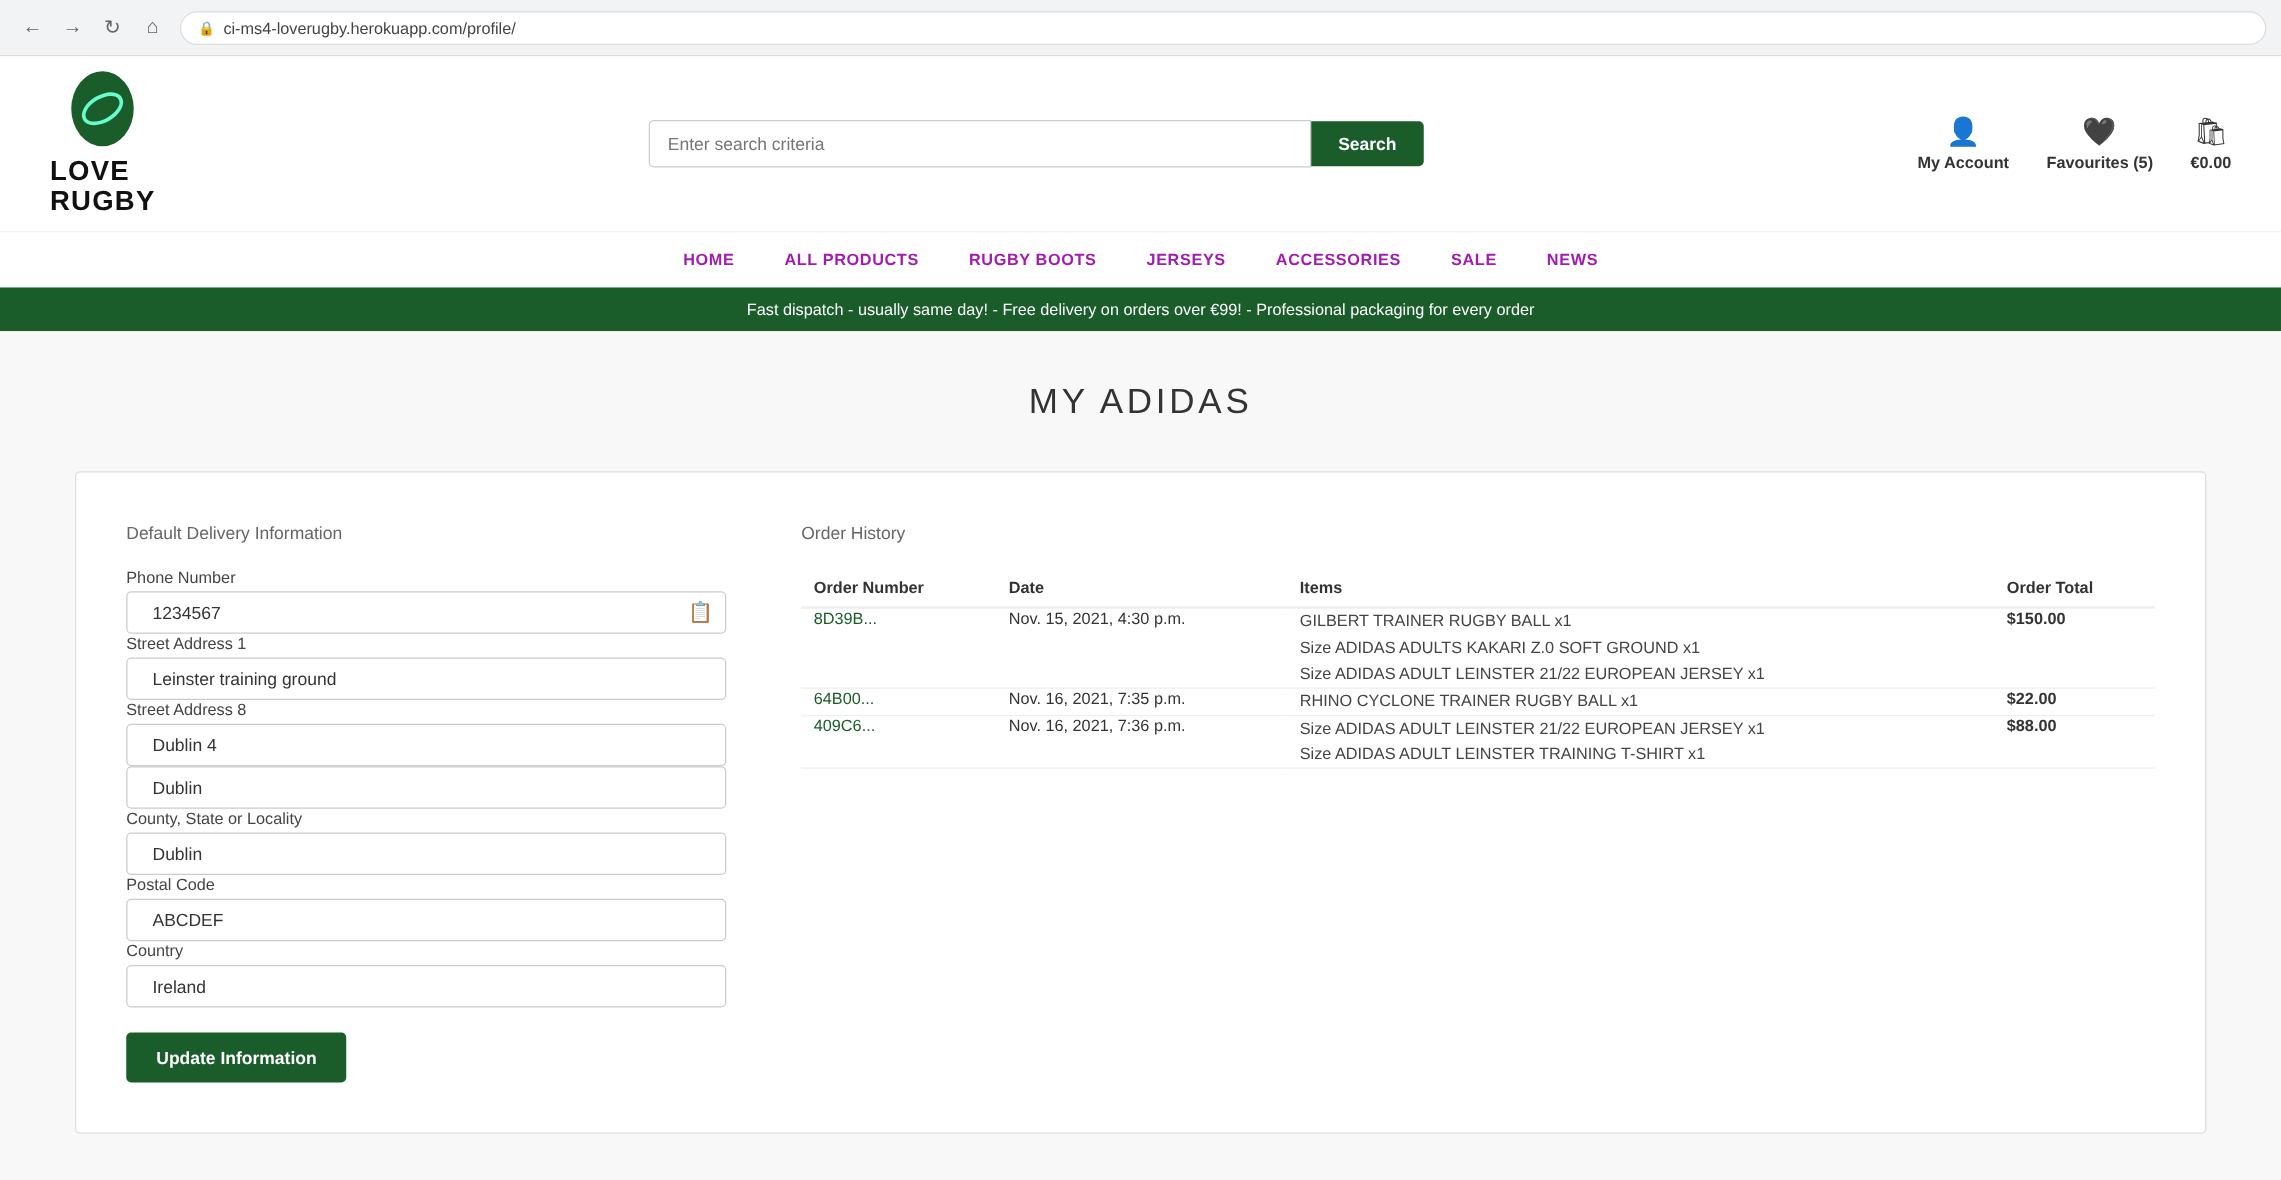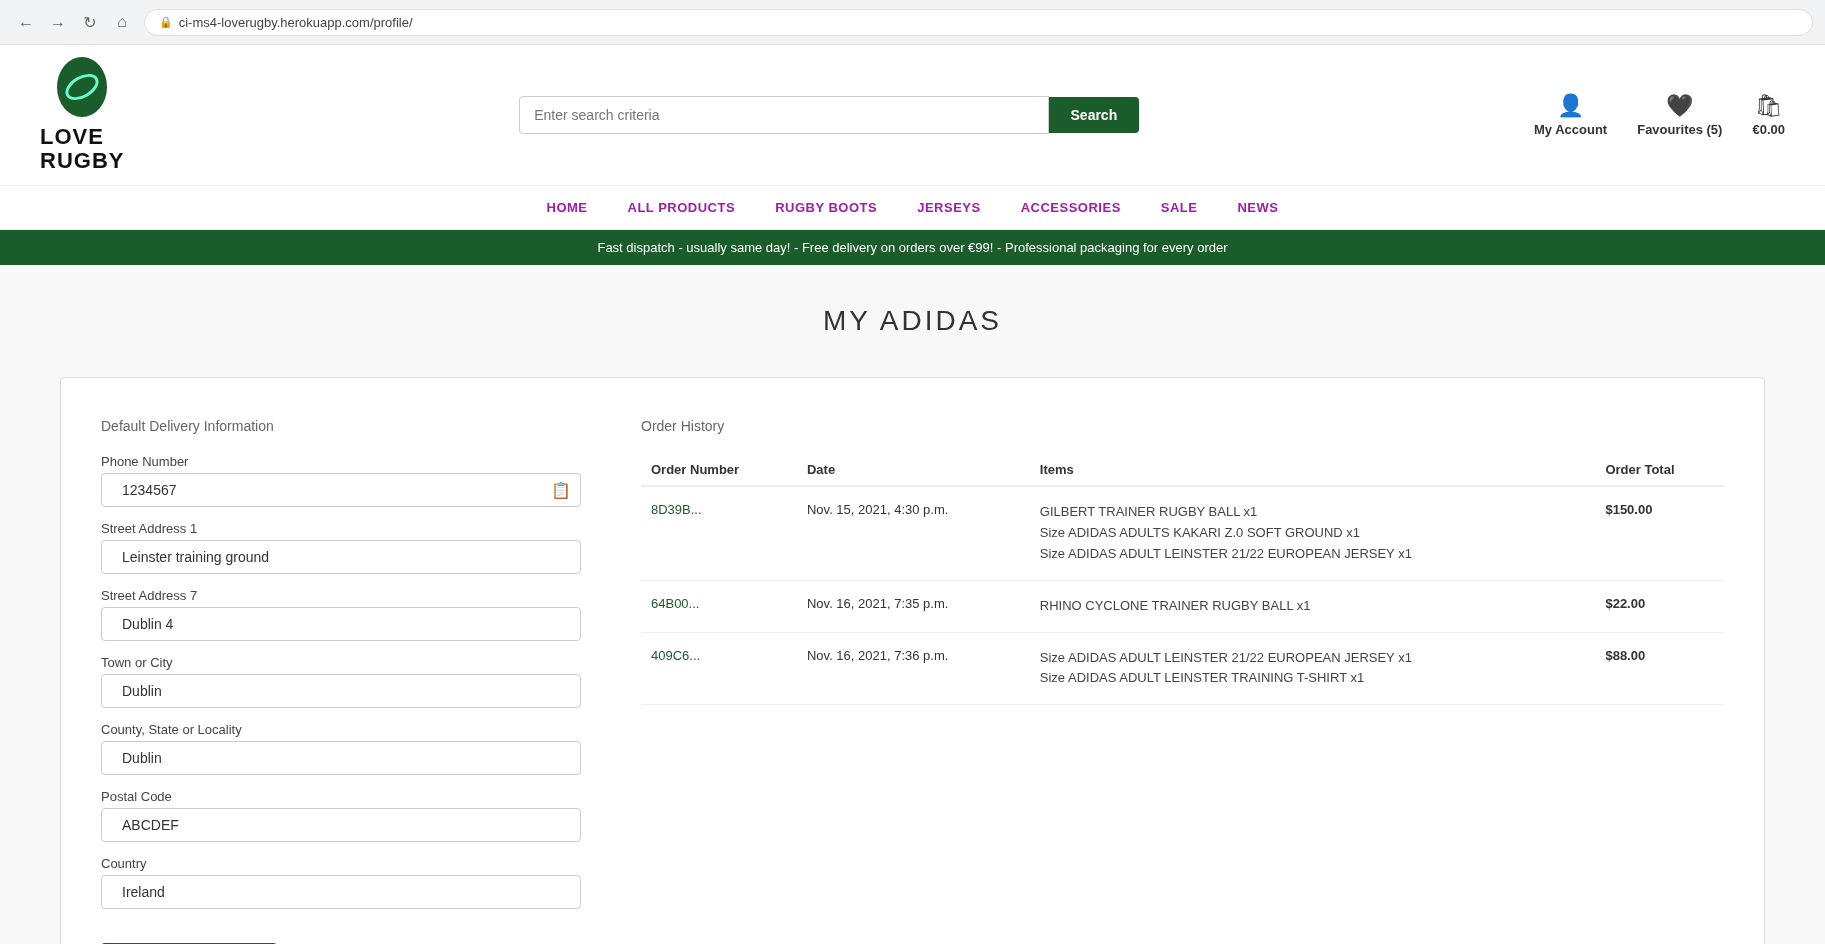--- a/index.html
+++ b/index.html
@@ -100,21 +100,21 @@
     }
     .profile-container {
       background: #fff; border: 1px solid #ddd; border-radius: 4px;
       padding: 40px; display: flex; gap: 60px;
     }
     .delivery-section { flex: 0 0 480px; }
     .order-section { flex: 1; }
 
     .section-title { font-size: 14px; color: #666; margin-bottom: 20px; }
 
-    .form-group { margin-bottom: 14px; }
+    .form-group { }
     .form-label { display: block; font-size: 13px; color: #444; margin-bottom: 4px; }
     .form-input {
       width: 100%; border: 1px solid #ccc; border-radius: 4px;
       padding: 8px 20px; font-size: 14px; color: #333;
       outline: none;
     }
     .phone-input-wrapper { position: relative; }
     .phone-input-wrapper .phone-icon {
       position: absolute; right: 10px; top: 50%; transform: translateY(-50%);
       color: #999; font-size: 16px;
@@ -126,21 +126,21 @@
       border-radius: 4px; cursor: pointer; margin-top: 20px;
     }
 
     
     .order-table { width: 100%; border-collapse: collapse; }
     .order-table th {
       text-align: left; padding: 8px 10px; font-size: 13px; font-weight: 700;
       border-bottom: 2px solid #eee;
     }
     .order-table td {
-      padding: 15px 10px; font-size: 13px; border-bottom: 1px solid #eee;
+      padding: 0 10px; font-size: 13px; border-bottom: 1px solid #eee;
       vertical-align: top;
     }
     .order-link { color: #1a5c2a; text-decoration: none; }
     .items-cell { font-size: 12px; line-height: 1.6; color: #444; }
     .total-cell { font-weight: 600; white-space: nowrap; }
   </style>
 </head>
 <body>
 
 <div class="browser-chrome">
@@ -215,26 +215,25 @@
           <span class="phone-icon">📋</span>
         </div>
       </div>
 
       <div class="form-group">
         <label class="form-label">Street Address 1</label>
         <input type="text" class="form-input" value="Leinster training ground" style="">
       </div>
 
       <div class="form-group">
-        <label class="form-label">Street Address 7</label>
+        <label class="form-label">Street Address 8</label>
         <input type="text" class="form-input" value="Dublin 4" style="">
       </div>
 
       <div class="form-group">
-        <label class="form-label">Town or City</label>
         <input type="text" class="form-input" value="Dublin" style="">
       </div>
 
       <div class="form-group">
         <label class="form-label">County, State or Locality</label>
         <input type="text" class="form-input" value="Dublin" style="">
       </div>
 
       <div class="form-group">
         <label class="form-label">Postal Code</label>

